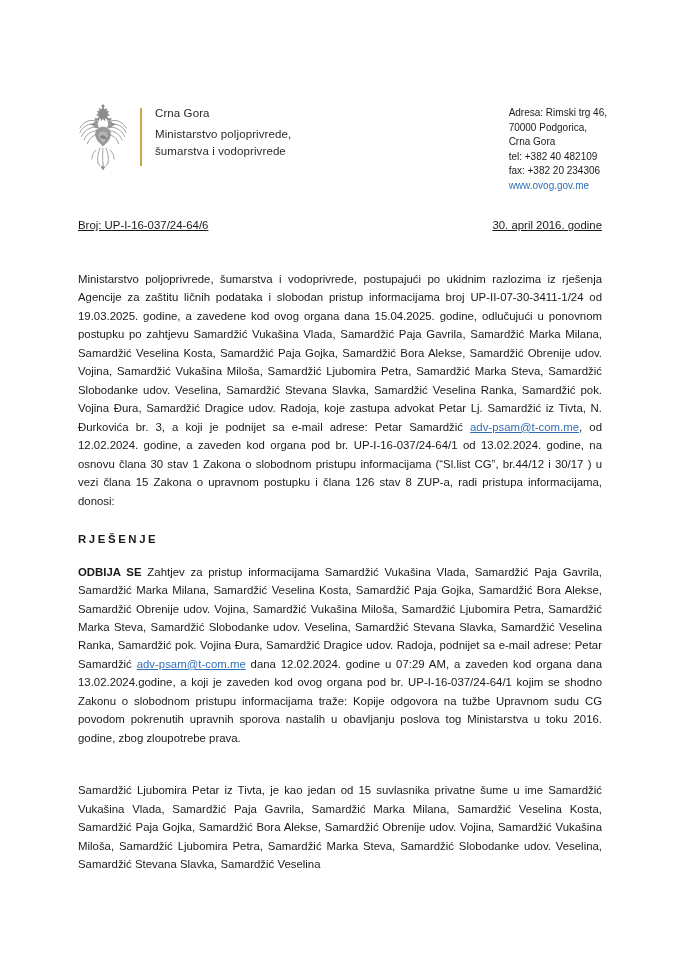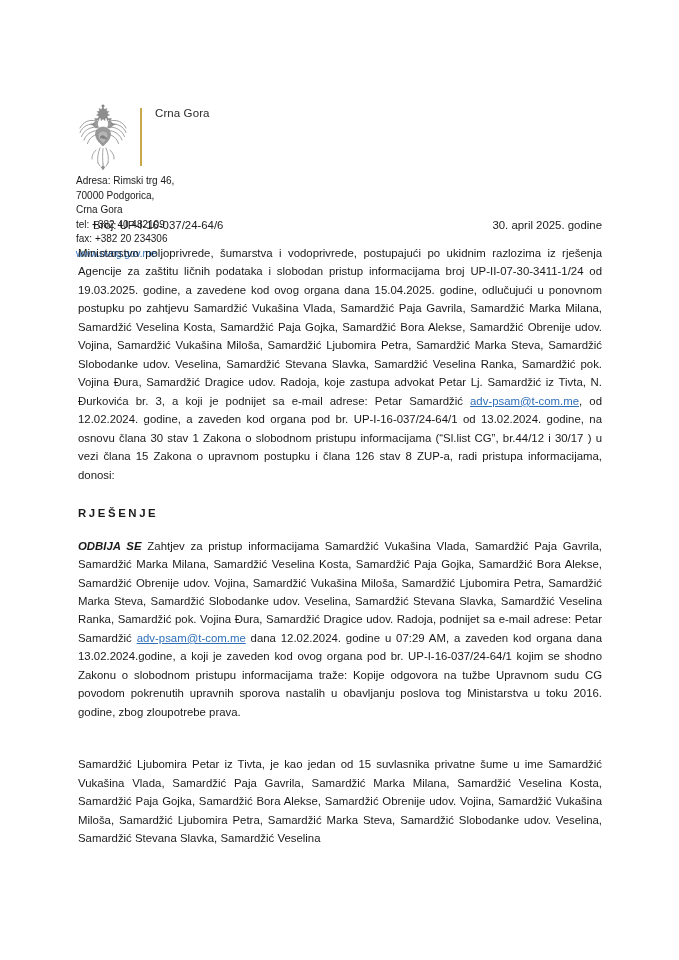--- a/index.html
+++ b/index.html
@@ -28,21 +28,20 @@
   .letterhead {
     position: absolute;
     left: 0;
     top: 104px;
     width: 679px;
     display: flex;
     align-items: flex-start;
     justify-content: space-between;
     padding: 0 72px 0 76px;
     box-sizing: border-box;
-    flex-direction: column;
   }
   .brand {
     display: flex;
     align-items: stretch;
     gap: 0;
   }
   .coat-of-arms {
     width: 54px;
     height: 68px;
     flex: 0 0 54px;
@@ -80,56 +79,57 @@
   }
   .contact-block div { white-space: nowrap; }
   .contact-web {
     color: #2f6fba;
     text-decoration: none;
   }
 
   
   .ref-row {
     position: absolute;
-    left: 93px;
+    left: 78px;
     right: 77px;
     top: 219px;
     display: flex;
     justify-content: space-between;
     align-items: baseline;
     font-size: 11.4px;
     color: #1a1a1a;
+    text-decoration: underline;
   }
 
   
   .doc-body {
     position: absolute;
     left: 78px;
-    top: 244px;
+    top: 270px;
     width: 524px;
     font-size: 11.4px;
     line-height: 1.62;
     text-align: justify;
     color: #1a1a1a;
     hyphens: none;
   }
   .doc-body p {
     margin: 0 0 0 0;
     text-align: justify;
   }
   .heading {
     text-align: center;
     font-weight: bold;
     letter-spacing: 2.6px;
     font-size: 11.4px;
     margin: 0;
   }
   .heading-gap-top { height: 20px; }
   .heading-gap-bottom { height: 14px; }
-  .bold { font-weight: bold; font-style: italic; }
+  .bold { font-weight: bold; }
   .maillink {
     color: #2f6fba;
     text-decoration: underline;
     word-break: break-all;
   }
 </style>
 </head>
 <body>
 
 <div class="page">
@@ -190,36 +190,40 @@
         </g>
         <g fill="#8d8d8d" stroke="#6f6f6f" stroke-width="0.6">
           <path d="M50 126 l4 6 4 -6 -4 -2z"></path>
         </g>
       </svg>
 
       <div class="brand-divider"></div>
 
       <div class="brand-text">
         <div class="brand-country">Crna Gora</div>
+        <div class="brand-ministry">
+          <span>Ministarstvo poljoprivrede,</span>
+          <span>šumarstva i vodoprivrede</span>
+        </div>
       </div>
     </div>
 
     <div class="contact-block">
       <div>Adresa: Rimski trg 46,</div>
       <div>70000 Podgorica,</div>
       <div>Crna Gora</div>
       <div>tel: +382 40 482109</div>
       <div>fax: +382 20 234306</div>
       <div><a class="contact-web" href="#">www.ovog.gov.me</a></div>
     </div>
   </div>
 
   <div class="ref-row">
     <div>Broj: UP-I-16-037/24-64/6</div>
-    <div>30. april 2025. godine</div>
+    <div>30. april 2016. godine</div>
   </div>
 
   <div class="doc-body">
 
     <p><span>Ministarstvo poljoprivrede, šumarstva i vodoprivrede, postupajući po ukidnim razlozima iz rješenja Agencije za zaštitu ličnih podataka i slobodan pristup informacijama broj UP-II-07-30-3411-1/24 od 19.03.2025. godine, a zavedene kod ovog organa dana 15.04.2025. godine, odlučujući u ponovnom postupku po zahtjevu Samardžić Vukašina Vlada, Samardžić Paja Gavrila, Samardžić Marka Milana, Samardžić Veselina Kosta, Samardžić Paja Gojka, Samardžić Bora Alekse, Samardžić Obrenije udov. Vojina, Samardžić Vukašina Miloša, Samardžić Ljubomira Petra, Samardžić Marka Steva, Samardžić Slobodanke udov. Veselina, Samardžić Stevana Slavka, Samardžić Veselina Ranka, Samardžić pok. Vojina Đura, Samardžić Dragice udov. Radoja, koje zastupa advokat Petar Lj. Samardžić iz Tivta, N. Đurkovića br. 3, a koji je podnijet sa e-mail adrese: Petar Samardžić </span><a class="maillink" href="#">adv-psam@t-com.me</a><span>, od 12.02.2024. godine, a zaveden kod organa pod br. UP-I-16-037/24-64/1 od 13.02.2024. godine, na osnovu člana 30 stav 1 Zakona o slobodnom pristupu informacijama (“Sl.list CG”, br.44/12 i 30/17 ) u vezi člana 15 Zakona o upravnom postupku i člana 126 stav 8 ZUP-a, radi pristupa informacijama, donosi:</span></p>
 
     <div class="heading-gap-top"></div>
     <p class="heading">RJEŠENJE</p>
     <div class="heading-gap-bottom"></div>
 

